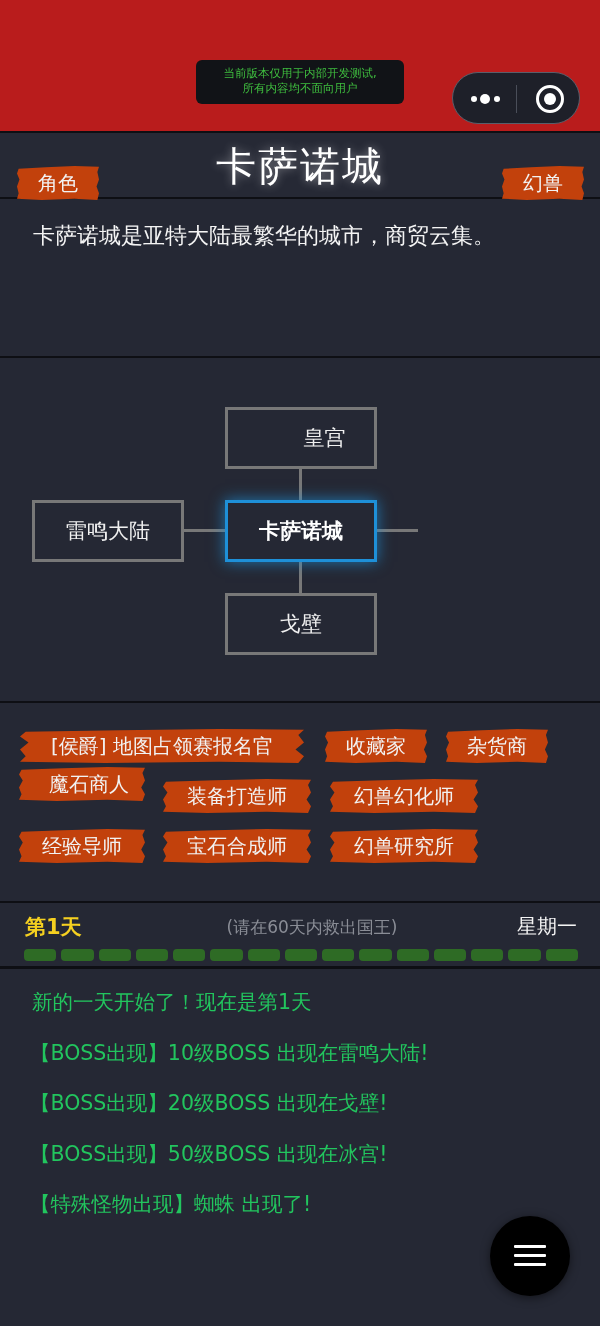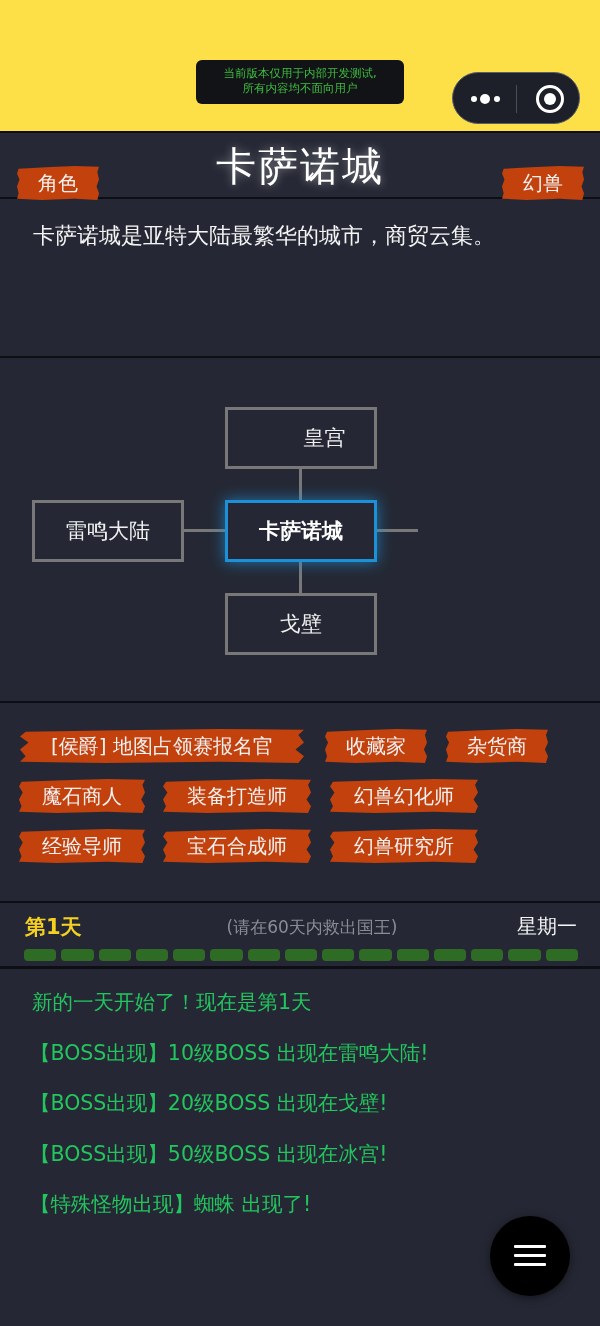--- a/index.html
+++ b/index.html
@@ -1,20 +1,20 @@
 <!DOCTYPE html>
 <html><head>
 <meta charset="utf-8">
 <style>
   * { box-sizing: border-box; margin: 0; padding: 0; }
   html, body { width: 600px; height: 1326px; background: #252834; overflow: hidden; }
   body { font-family: "DejaVu Sans", "Liberation Sans", sans-serif; color: #ececec; position: relative; }
 
   
-  .top-bar { position: absolute; left: 0; top: 0; width: 600px; height: 132px; background: #fde047; }
+  .top-bar { position: absolute; left: 0; top: 0; width: 600px; height: 132px; background: #b91c1c; }
   .dev-banner { position: absolute; left: 196px; top: 60px; width: 208px; height: 44px; background: #111317; border-radius: 6px;
     color: #3fbf3f; font-size: 11.5px; line-height: 15px; text-align: center; padding-top: 6px; }
   .capsule { position: absolute; left: 452px; top: 72px; width: 128px; height: 52px; border: 1px solid #5a5e6a; border-radius: 26px; background: #1e2029; }
   .capsule .dots { position: absolute; left: 18px; top: 17px; width: 30px; height: 18px; }
   .capsule .dots span { position: absolute; top: 6px; width: 6px; height: 6px; border-radius: 50%; background: #fff; }
   .capsule .dots span.mid { top: 4px; width: 10px; height: 10px; left: 9px; }
   .capsule .dots span.l { left: 0; }
   .capsule .dots span.r { left: 23px; }
   .capsule .sep { position: absolute; left: 63px; top: 12px; width: 1px; height: 28px; background: #4a4e59; }
   .capsule .target { position: absolute; left: 83px; top: 12px; width: 28px; height: 28px; border-radius: 50%; border: 3px solid #fff; }
@@ -96,21 +96,21 @@
   <div class="node" style="left:225px; top:49px;padding-left:47px;">皇宫</div>
   <div class="node" style="left:32px; top:142px;">雷鸣大陆</div>
   <div class="node current" style="left:225px; top:142px;">卡萨诺城</div>
   <div class="node" style="left:225px; top:235px;">戈壁</div>
 </div>
 
 <div class="npcs">
   <div class="tag npc" style="left:20px; top:9px; width:284px;">[侯爵] 地图占领赛报名官</div>
   <div class="tag npc" style="left:325px; top:9px; width:102px;">收藏家</div>
   <div class="tag npc" style="left:446px; top:9px; width:102px;">杂货商</div>
-  <div class="tag npc" style="left:19px; top:59px; width:126px;">魔石商人</div>
+  <div class="tag npc" style="left:19px; top:47px; width:126px;text-align:right;">魔石商人</div>
   <div class="tag npc" style="left:163px; top:59px; width:148px;">装备打造师</div>
   <div class="tag npc" style="left:330px; top:59px; width:148px;">幻兽幻化师</div>
   <div class="tag npc" style="left:19px; top:109px; width:126px;">经验导师</div>
   <div class="tag npc" style="left:163px; top:109px; width:148px;">宝石合成师</div>
   <div class="tag npc" style="left:330px; top:109px; width:148px;">幻兽研究所</div>
 </div>
 
 <div class="daybar">
   <div class="day">第1天</div>
   <div class="hint">(请在60天内救出国王)</div>

